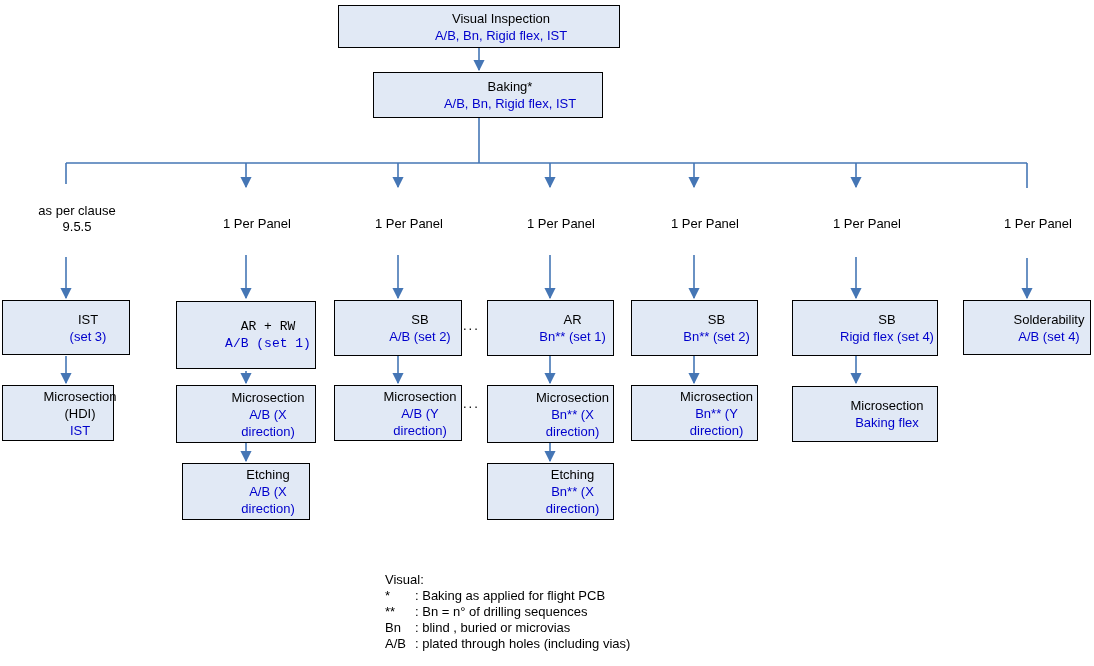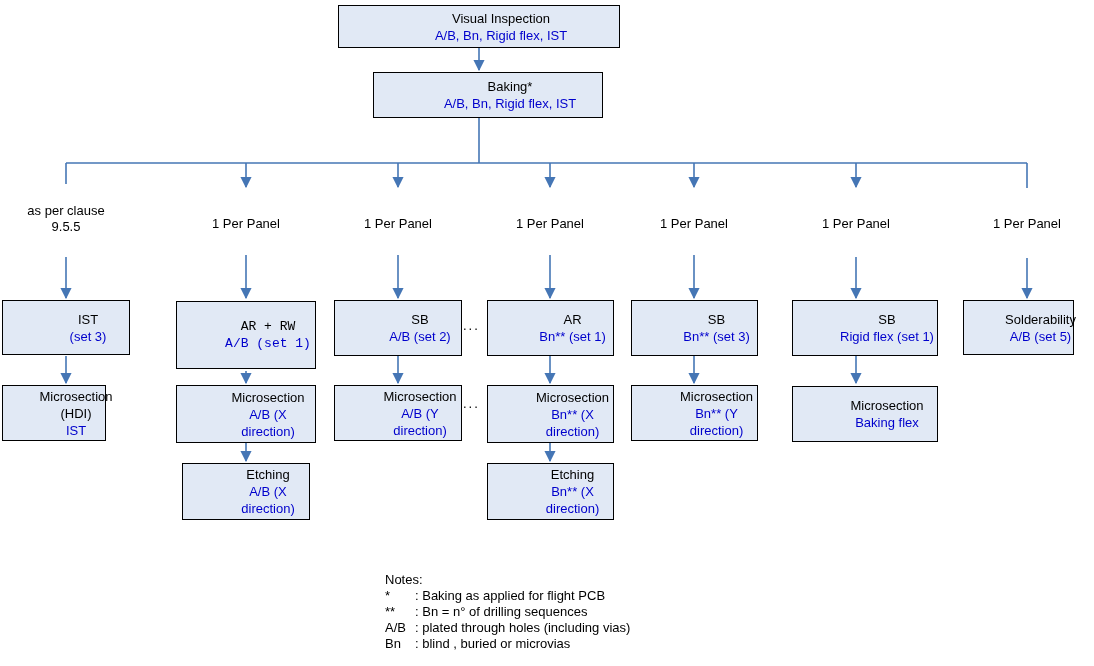--- a/index.html
+++ b/index.html
@@ -21,21 +21,21 @@
     border:1px solid var(--border);
     display:flex;flex-direction:column;justify-content:center;align-items:center;
     text-align:center;
     font-size:13px;line-height:17px;padding-left:44px;
   }
   .node .t{color:var(--black-text);}
   .node .s{color:var(--blue-text);}
   .branch-label{
     position:absolute;
     font-size:13px;line-height:16px;color:var(--black-text);
-    text-align:center;transform:translateX(-50%);white-space:nowrap;
+    text-align:center;transform:translateX(-50%);white-space:nowrap;margin-left:11px;
   }
   .dots{
     position:absolute;font-size:13px;color:var(--black-text);letter-spacing:2px;
   }
   .notes{
     position:absolute;left:385px;top:572px;
     font-size:13px;line-height:16px;color:var(--black-text);
   }
   .notes table{border-collapse:collapse;}
   .notes td{padding:0;vertical-align:top;font-size:13px;line-height:16px;}
@@ -106,21 +106,21 @@
   <div class="branch-label" style="left:398px;top:216px;">1 Per Panel</div>
   <div class="branch-label" style="left:550px;top:216px;">1 Per Panel</div>
   <div class="branch-label" style="left:694px;top:216px;">1 Per Panel</div>
   <div class="branch-label" style="left:856px;top:216px;">1 Per Panel</div>
   <div class="branch-label" style="left:1027px;top:216px;">1 Per Panel</div>
 
   <div class="node" style="left:2px;top:300px;width:128px;height:55px;">
     <div class="t">IST</div>
     <div class="s">(set 3)</div>
   </div>
-  <div class="node" style="left:2px;top:385px;width:104px;height:56px;">
+  <div class="node" style="left:2px;top:385px;width:112px;height:56px;">
     <div class="t">Microsection (HDI)</div>
     <div class="s">IST</div>
   </div>
 
   <div class="node" style="left:176px;top:301px;width:140px;height:68px;font-family:Liberation Mono, monospace;">
     <div class="t">AR + RW</div>
     <div class="s">A/B (set 1)</div>
   </div>
   <div class="node" style="left:176px;top:385px;width:140px;height:58px;">
     <div class="t">Microsection</div>
@@ -151,58 +151,58 @@
     <div class="t">Microsection</div>
     <div class="s">Bn** (X direction)</div>
   </div>
   <div class="node" style="left:487px;top:463px;width:127px;height:57px;">
     <div class="t">Etching</div>
     <div class="s">Bn** (X direction)</div>
   </div>
 
   <div class="node" style="left:631px;top:300px;width:127px;height:56px;">
     <div class="t">SB</div>
-    <div class="s">Bn** (set 3)</div>
+    <div class="s">Bn** (set 2)</div>
   </div>
   <div class="node" style="left:631px;top:385px;width:127px;height:56px;">
     <div class="t">Microsection</div>
     <div class="s">Bn** (Y direction)</div>
   </div>
 
   <div class="node" style="left:792px;top:300px;width:146px;height:56px;">
     <div class="t">SB</div>
-    <div class="s">Rigid flex (set 1)</div>
+    <div class="s">Rigid flex (set 4)</div>
   </div>
   <div class="node" style="left:792px;top:386px;width:146px;height:56px;">
     <div class="t">Microsection</div>
     <div class="s">Baking flex</div>
   </div>
 
-  <div class="node" style="left:963px;top:300px;width:111px;height:55px;">
+  <div class="node" style="left:963px;top:300px;width:128px;height:55px;">
     <div class="t">Solderability</div>
-    <div class="s">A/B (set 5)</div>
+    <div class="s">A/B (set 4)</div>
   </div>
 
   <div class="notes">
-    <div>Notes:</div>
+    <div>Visual:</div>
     <table>
       <tbody>
           <tr>
         <td class="sym">*</td>
         <td>: Baking as applied for flight PCB</td>
       </tr>
       <tr>
         <td class="sym">**</td>
         <td>:  Bn = n° of drilling sequences</td>
       </tr>
       <tr>
+        <td class="sym">Bn</td>
+        <td>: blind , buried or microvias</td>
+      </tr>
+      <tr>
         <td class="sym">A/B</td>
         <td>: plated through holes  (including vias)</td>
       </tr>
-      <tr>
-        <td class="sym">Bn</td>
-        <td>: blind , buried or microvias</td>
-      </tr>
     </tbody>
       </table>
   </div>
 
 </div>
 
 </body></html>

